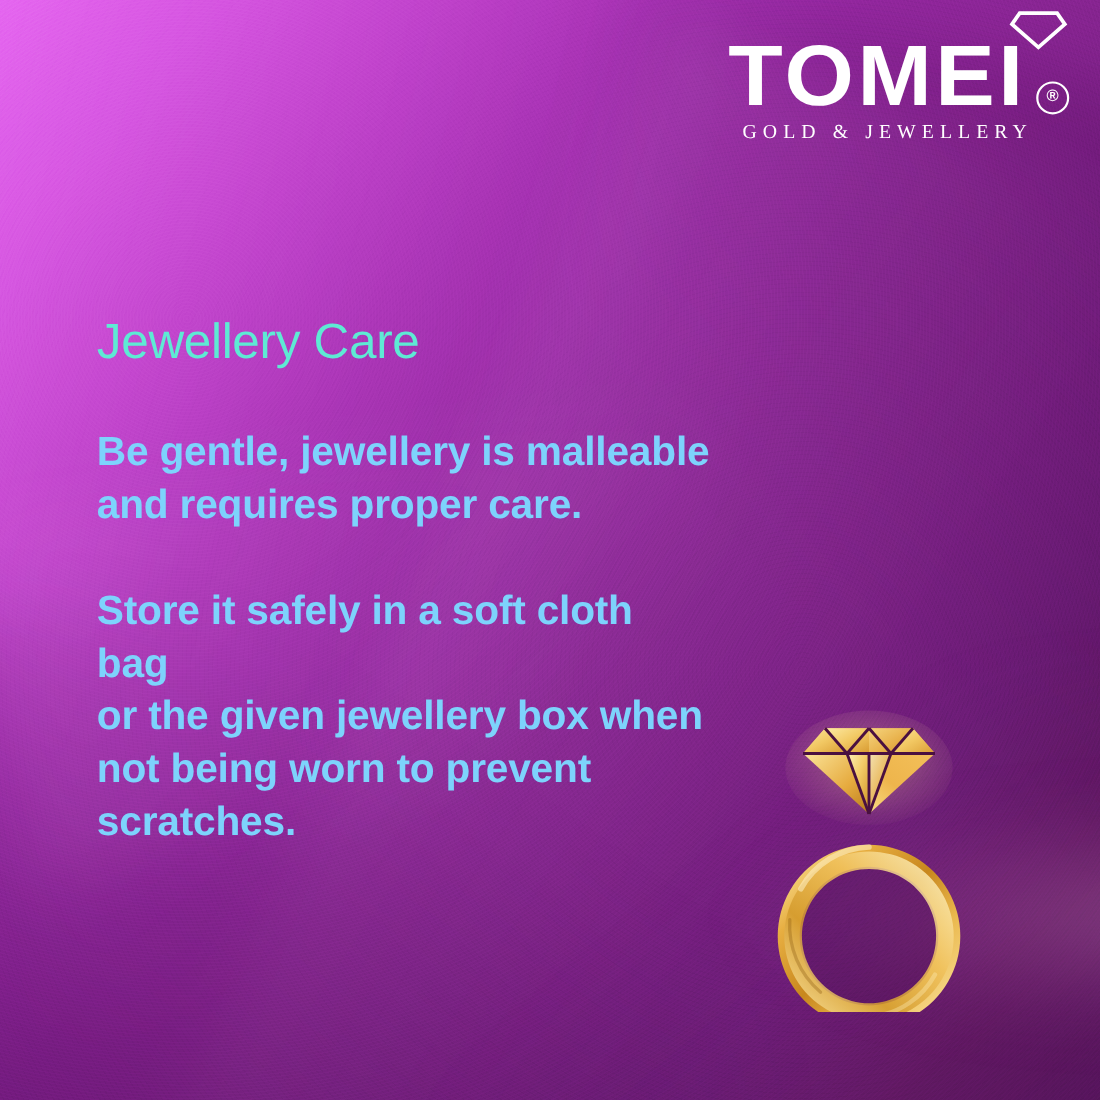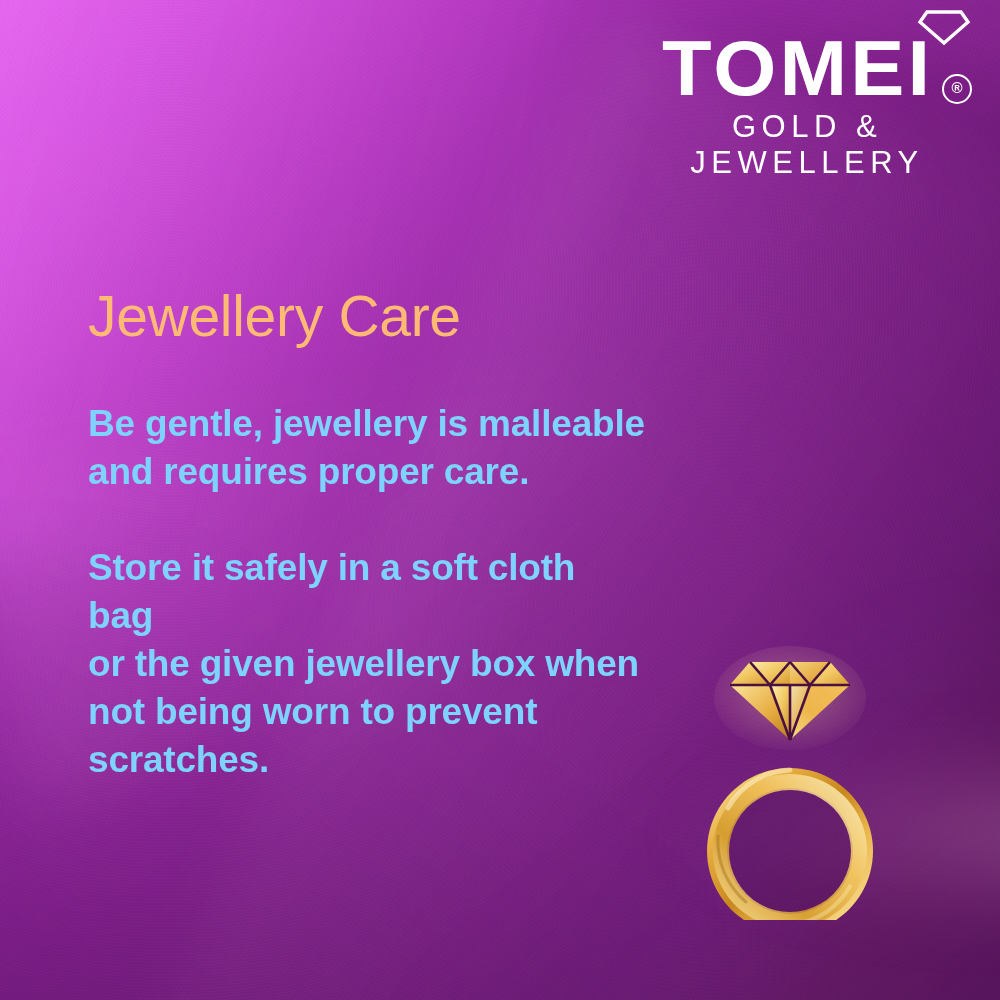--- a/index.html
+++ b/index.html
@@ -160,43 +160,43 @@
     border-radius: 50%;
     color: #ffffff;
     font-size: 15px;
     font-weight: 700;
     line-height: 23px;
     text-align: center;
   }
   .logo-tagline {
     display: block;
     margin-top: 4px;
-    font-family: Liberation Sans, sans-serif;
+    font-family: Liberation Serif, serif;
     font-weight: 400;
-    font-size: 31px;
+    font-size: 18px;
     letter-spacing: 5.5px;
     color: #ffffff;
     padding-right: 4px;
   }
 
   
   .copy {
     position: absolute;
     left: 88px;
     top: 286px;
     width: 560px;
   }
   .heading {
     margin: 0 0 52px 0;
     font-family: "Liberation Sans", sans-serif;
     font-weight: 400;
-    font-size: 57px;
+    font-size: 45px;
     line-height: 1.08;
     letter-spacing: -0.3px;
-    color: #fdba74;
+    color: #5eead4;
   }
   .para {
     margin: 0 0 48px 0;
     font-family: "Liberation Sans", sans-serif;
     font-weight: 700;
     font-size: 37px;
     line-height: 1.30;
     letter-spacing: -0.2px;
     color: #7dd3fc;
     white-space: pre-line;

